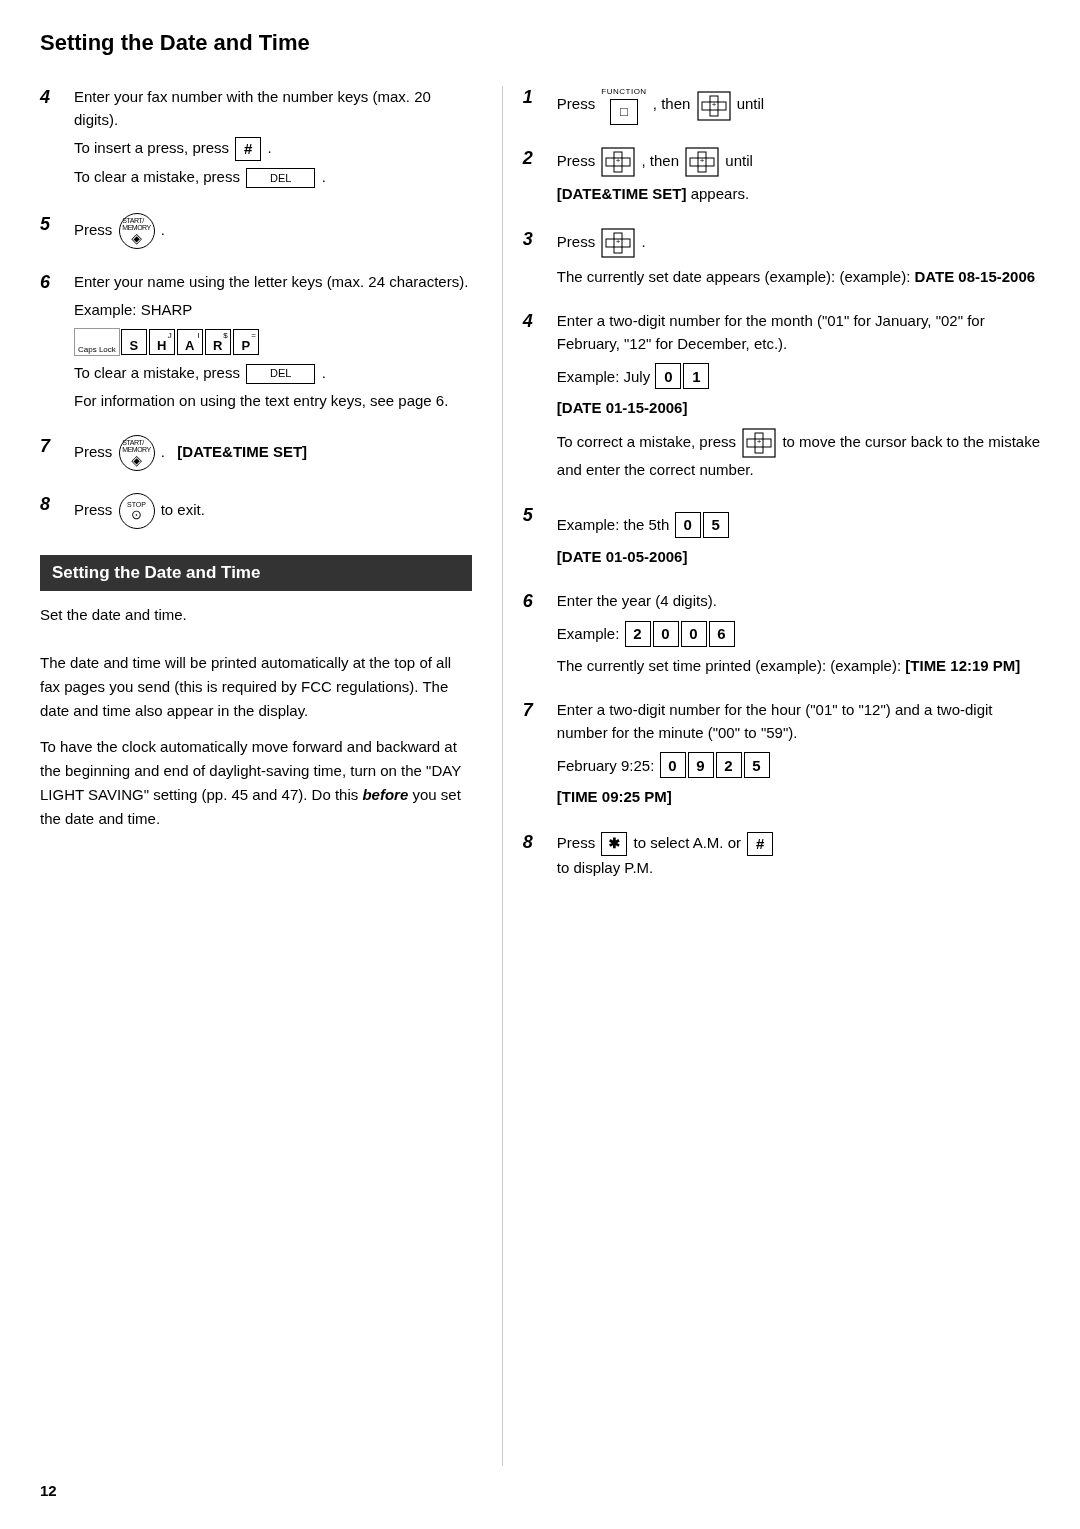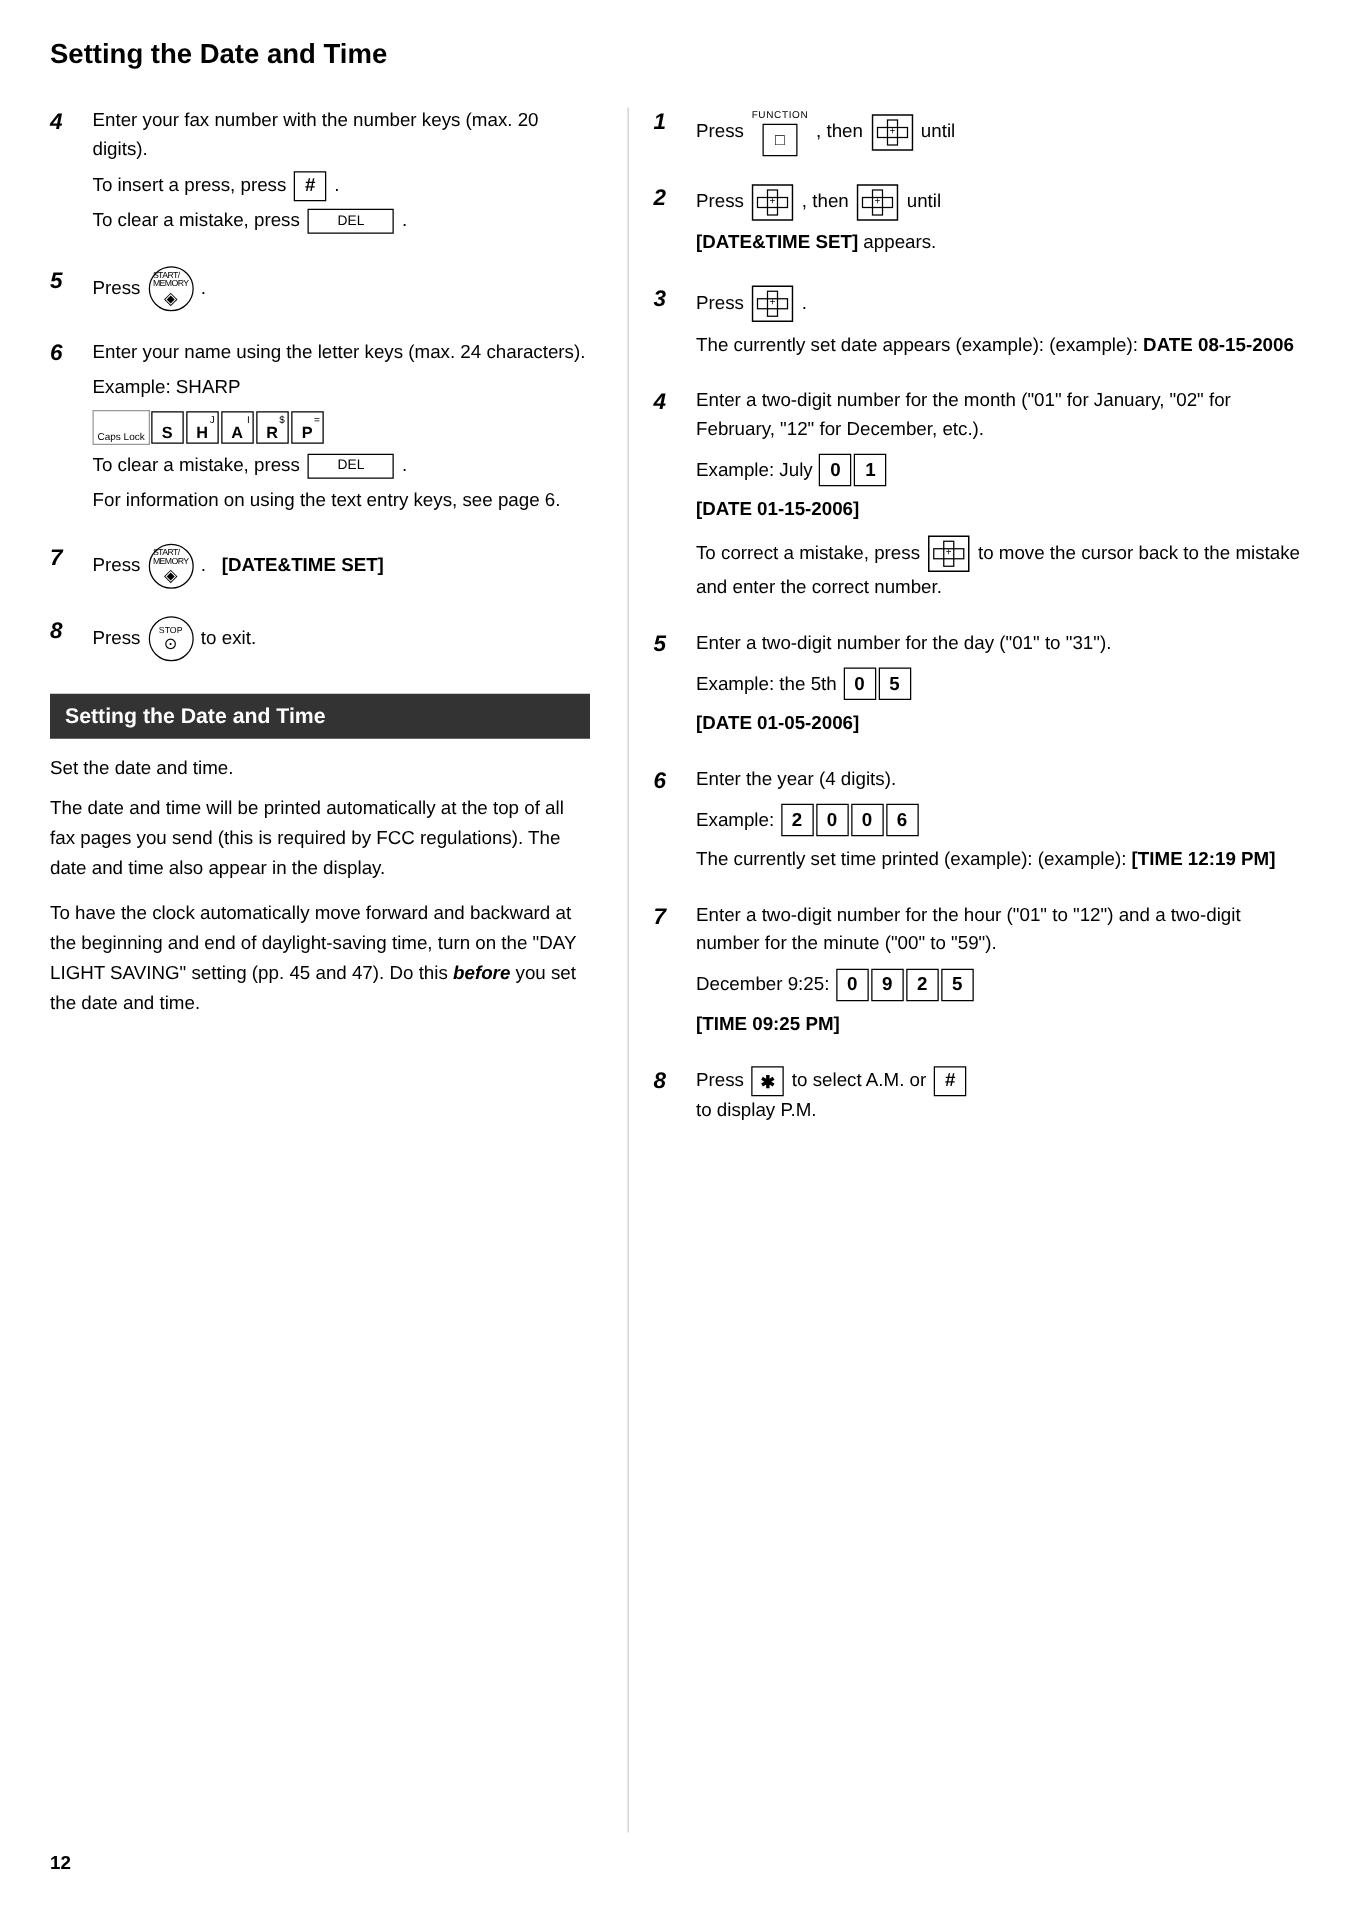--- a/index.html
+++ b/index.html
@@ -334,21 +334,21 @@
               <span style="font-size:7px;line-height:1;">STOP</span>
               <span style="font-size:13px;line-height:1;">⊙</span>
             </span>
             <span>to exit.</span>
           </p>
         </div>
       </div>
 
       <div class="section-header" style="margin-top:20px;">Setting the Date and Time</div>
 
-      <p style="margin-bottom:8px; line-height:1.6;">Set the date and time.</p>
+      <p style="margin-bottom:24px; line-height:1.6;">Set the date and time.</p>
       <p style="margin-bottom:12px; line-height:1.6;">The date and time will be printed automatically at the top of all fax pages you send (this is required by FCC regulations). The date and time also appear in the display.</p>
       <p style="line-height:1.6;">
         To have the clock automatically move forward and backward at the beginning and end of daylight-saving time, turn on the "DAY LIGHT SAVING" setting (pp. 45 and 47). Do this <strong><em>before</em></strong> you set the date and time.
       </p>
 
     </div>
 
     <div class="col-right">
 
       <div class="step">
@@ -461,21 +461,20 @@
               </svg>
             </span>
             <span>to move the cursor back to the mistake and enter the correct number.</span>
           </p>
         </div>
       </div>
 
       <div class="step" style="margin-top:8px;">
         <div class="step-num" style="font-style:italic;font-weight:bold;font-size:18px;">5</div>
         <div class="step-content">
-          <p style="line-height:1.5;">Enter a two-digit number for the day ("01" to "31").</p>
           <div style="margin:8px 0; display:flex; align-items:center;">
             <span>Example: the 5th</span>&nbsp;
             <span class="example-num">0</span>
             <span class="example-num">5</span>
           </div>
           <p>
             <span class="bold">[</span><span class="bold">DATE 01-05-2006</span><span class="bold">]</span>
           </p>
         </div>
       </div>
@@ -496,21 +495,21 @@
             (<span>example</span>): <span class="bold">[<span>TIME 12:19 PM</span>]</span>
           </p>
         </div>
       </div>
 
       <div class="step" style="margin-top:10px;">
         <div class="step-num" style="font-style:italic;font-weight:bold;font-size:18px;">7</div>
         <div class="step-content">
           <p style="line-height:1.5;">Enter a two-digit number for the hour ("01" to "12") and a two-digit number for the minute ("00" to "59").</p>
           <div style="margin:8px 0; display:flex; align-items:center;">
-            <span>December 9:25:</span>&nbsp;
+            <span>February 9:25:</span>&nbsp;
             <span class="example-num">0</span>
             <span class="example-num">9</span>
             <span class="example-num">2</span>
             <span class="example-num">5</span>
           </div>
           <p>
             <span class="bold">[</span><span class="bold">TIME 09:25 PM</span><span class="bold">]</span>
           </p>
         </div>
       </div>

